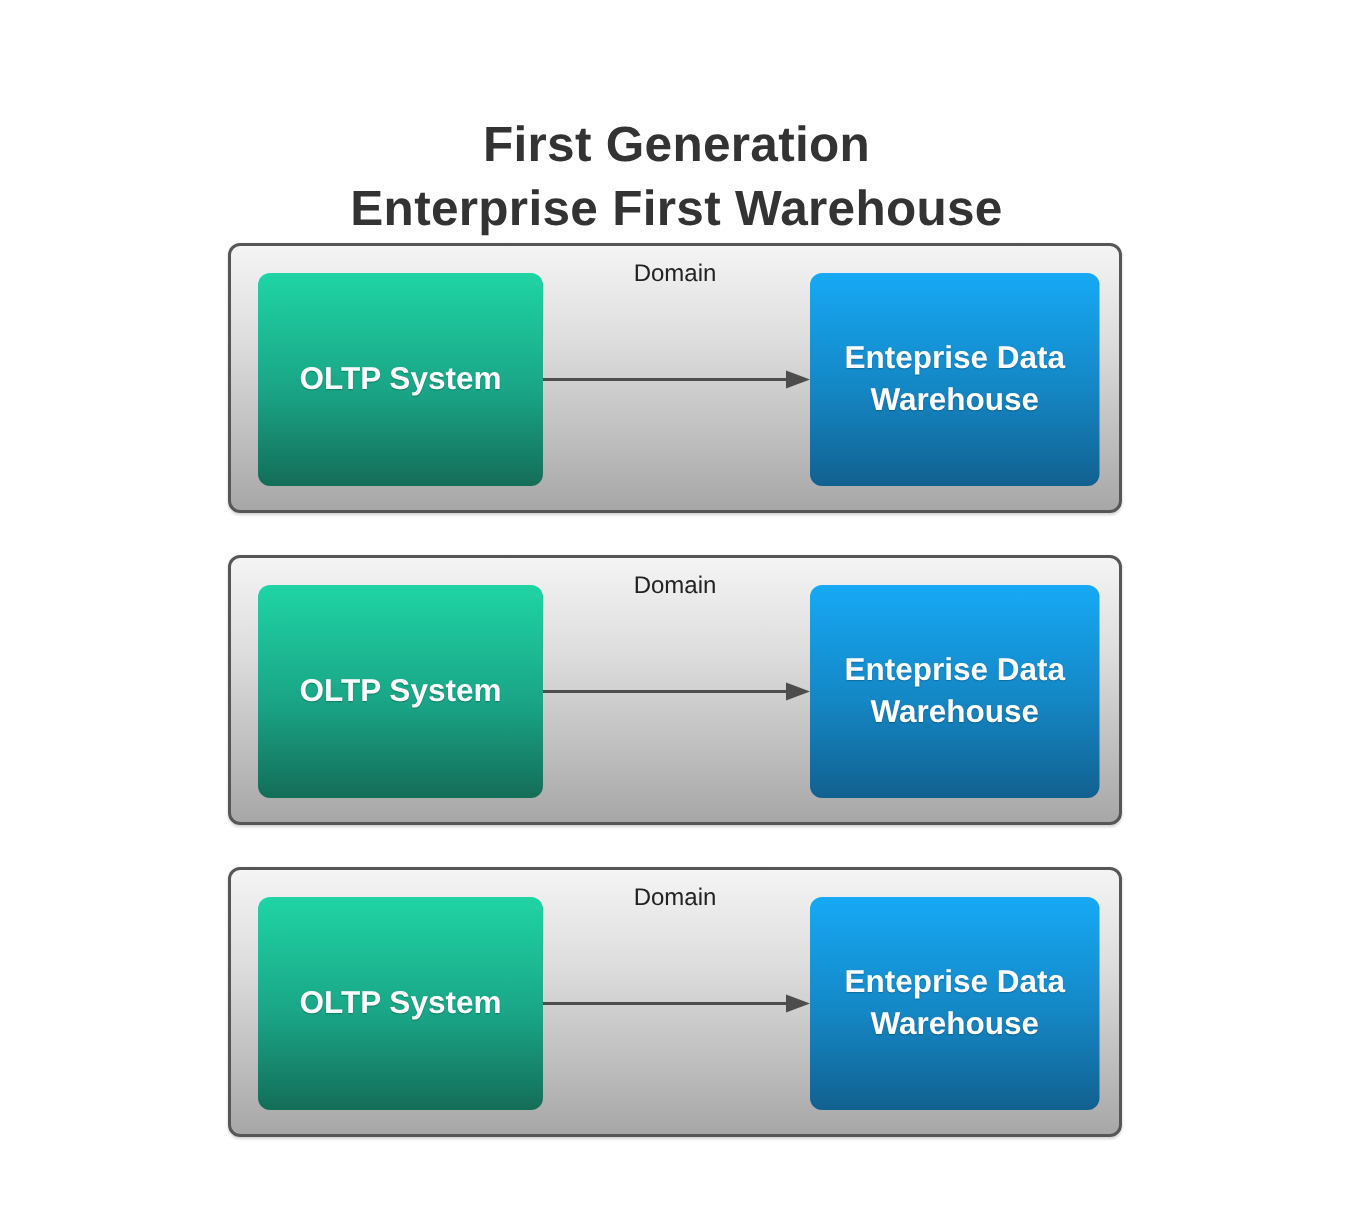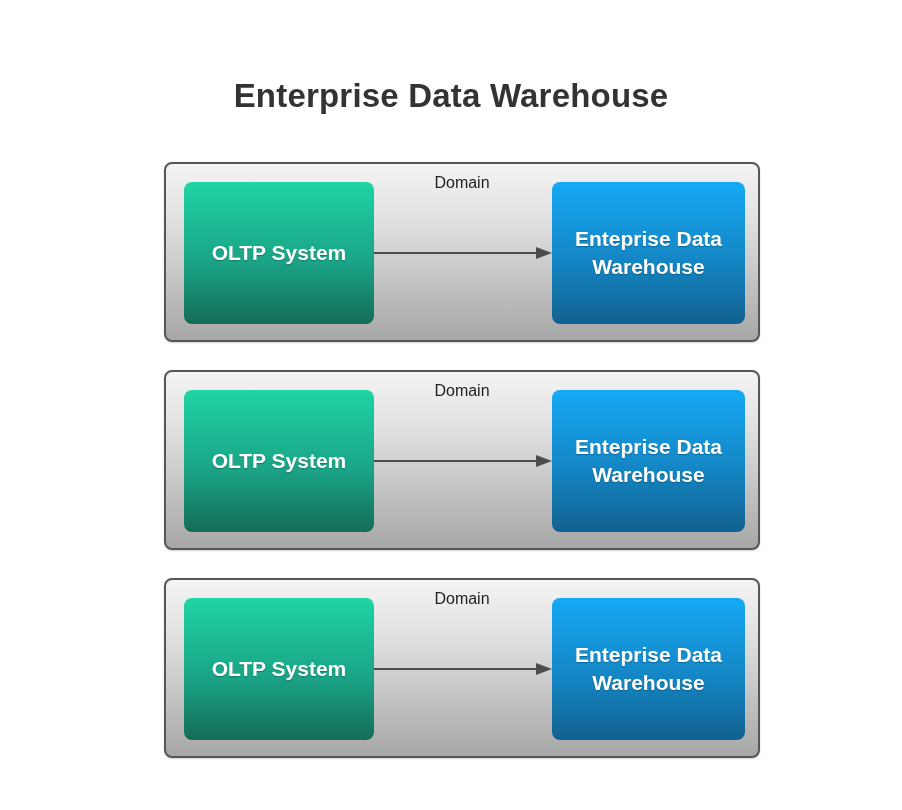--- a/index.html
+++ b/index.html
@@ -22,21 +22,21 @@
     width: 902px;
     text-align: center;
     font-size: 33px;
     font-weight: bold;
     line-height: 43px;
     color: #333333;
     letter-spacing: 0.2px;
   }
   .domain-container {
     position: absolute;
-    left: 164px;
+    left: 152px;
     width: 596px;
     height: 180px;
     box-sizing: border-box;
     border: 2px solid #565656;
     border-radius: 8px;
     background: linear-gradient(180deg, #f4f4f4 0%, #dedede 35%, #a7a7a7 100%);
     box-shadow: 0 1px 2px rgba(0,0,0,0.18);
   }
   .domain-container.pos-1 { top: 162px; }
   .domain-container.pos-2 { top: 370px; }
@@ -88,21 +88,22 @@
     height: 14px;
     display: block;
   }
 </style>
 </head>
 <body>
 
 <div class="canvas">
 
   <div class="diagram-title">
-    <div>Enterprise Data Warehouse</div>
+    <div>First Generation</div>
+    <div>Enterprise First Warehouse</div>
   </div>
 
   <div class="domain-container pos-1">
     <div class="domain-label">Domain</div>
     <div class="node node-oltp">
       <span>OLTP System</span>
     </div>
     <svg class="arrow-svg" viewBox="0 0 178 14">
       <line x1="0" y1="7" x2="163" y2="7" stroke="#4d4d4d" stroke-width="2"></line>
       <polygon points="162,1 178,7 162,13" fill="#4d4d4d"></polygon>

